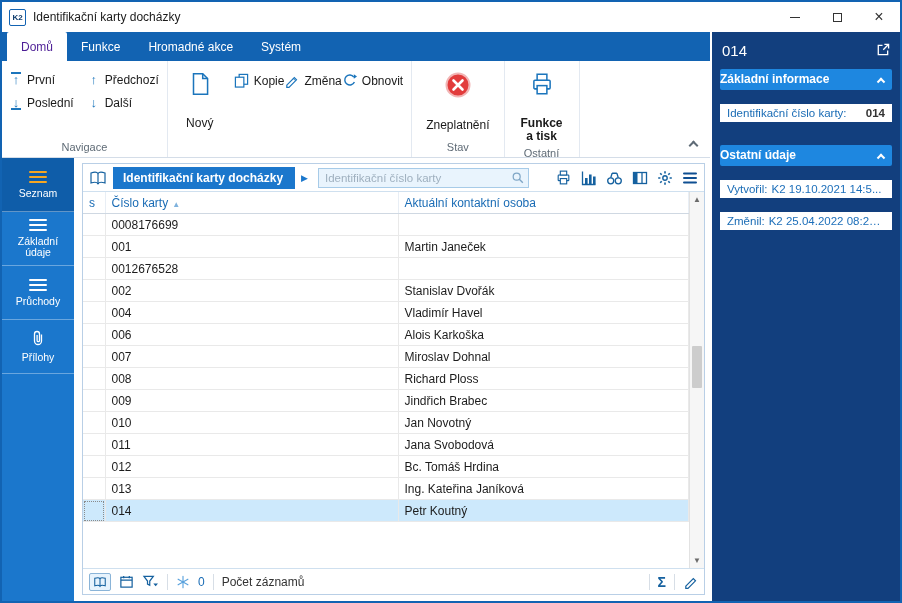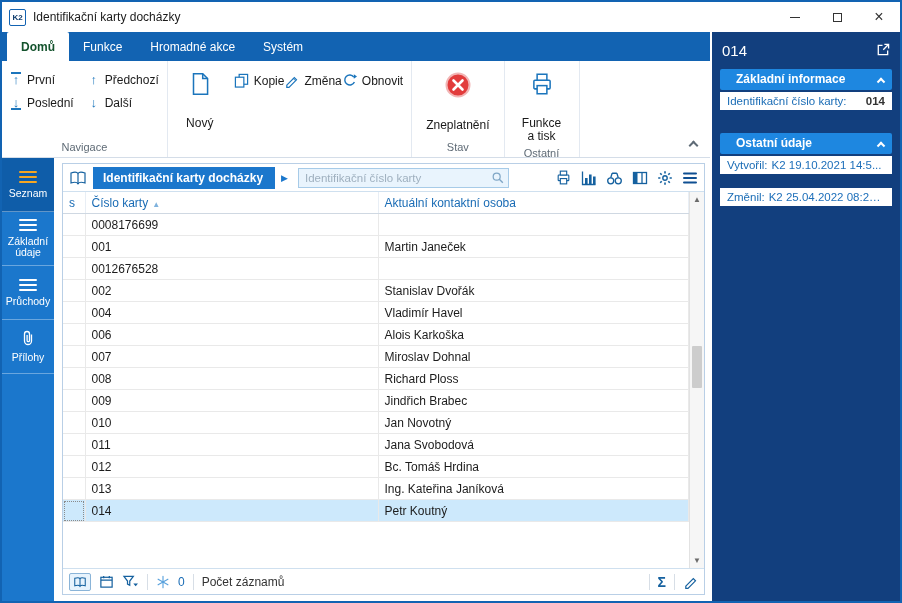--- a/index.html
+++ b/index.html
@@ -15,40 +15,40 @@
   .win-title{font-size:12px;color:#1a1a1a;}
   .win-controls{margin-left:auto;display:flex;height:100%;}
   .wc{width:42px;height:100%;display:flex;align-items:center;justify-content:center;color:#333;font-size:14px;cursor:default;}
   .wc .minbar{width:10px;border-bottom:1px solid #333;display:inline-block;height:1px;}
   .wc .maxbox{width:9px;height:9px;border:1px solid #333;display:inline-block;}
   .wc.close{font-size:16px;}
   
   .left-region{grid-area:2/1/3/2;display:flex;flex-direction:column;min-width:0;}
   .tabbar{height:29px;background:#1263b2;display:flex;align-items:stretch;padding-left:5px;flex:none;}
   .tab{padding:0 14px;color:#fff;display:flex;align-items:center;font-size:12px;cursor:default;}
-  .tab.active{background:#fff;color:#14532d;font-weight:bold;border-radius:2px 2px 0 0;}
+  .tab.active{background:#fff;color:#4c1d95;font-weight:normal;border-radius:2px 2px 0 0;}
   
   .ribbon{height:97px;background:#fff;display:flex;position:relative;border-bottom:1px solid #d4dde8;flex:none;}
   .rgroup{display:flex;flex-direction:column;border-right:1px solid #e3e9f1;padding:5px 8px 0 8px;}
   .rgroup-body{flex:1;display:flex;align-items:flex-start;}
   .rgroup-label{text-align:center;color:#5f6b76;font-size:11px;padding:4px 0 4px 0;}
   .nav-grid{display:grid;grid-template-columns:auto auto;column-gap:14px;row-gap:9px;padding-top:7px;}
   .small-btn{display:flex;align-items:center;gap:5px;font-size:12px;color:#1a1a1a;cursor:default;white-space:nowrap;}
   .arrow{color:#1b75bc;font-size:13px;line-height:12px;position:relative;width:12px;text-align:center;}
   .arrow.bar-top::before{content:"";position:absolute;top:-2px;left:1px;right:1px;border-top:2px solid #1b75bc;}
   .arrow.bar-bottom::after{content:"";position:absolute;bottom:-1px;left:1px;right:1px;border-bottom:2px solid #1b75bc;}
   .big-btn{display:flex;flex-direction:column;align-items:center;justify-content:flex-start;gap:20px;padding:5px 6px 0 6px;min-width:48px;text-align:center;font-size:12px;color:#1a1a1a;cursor:default;line-height:13px;}
   .zaznam-body{display:flex;gap:10px;}
   .zaznam-col{display:flex;flex-direction:row;padding-top:7px;}
   .ribbon-collapse{position:absolute;right:10px;bottom:8px;width:14px;height:10px;display:flex;align-items:flex-end;justify-content:center;cursor:default;}
   .chev{width:7px;height:7px;border-left:2px solid #5f6b76;border-top:2px solid #5f6b76;transform:rotate(45deg);}
   .chev.white{border-color:#fff;width:6px;height:6px;}
   
   .body{flex:1;display:flex;min-height:0;}
-  .sidebar{width:52px;background:#1b77cc;flex:none;display:flex;flex-direction:column;}
+  .sidebar{width:72px;background:#1b77cc;flex:none;display:flex;flex-direction:column;}
   .side-item{min-height:54px;display:flex;flex-direction:column;align-items:center;justify-content:center;gap:5px;color:#fff;font-size:10.5px;text-align:center;border-bottom:1px solid rgba(255,255,255,.35);padding:5px 2px;cursor:default;line-height:11px;}
   .side-item.active{background:#0f5da9;}
   .hamb{width:18px;height:12px;display:flex;flex-direction:column;justify-content:space-between;}
   .hamb i{display:block;height:2px;background:#fff;border-radius:1px;}
   .hamb.orange i{background:#f5a623;}
   
   .main{flex:1;background:#fff;padding:5px 5px 6px 8px;display:flex;min-width:0;}
   .main-panel{flex:1;border:1px solid #b9cfe6;display:flex;flex-direction:column;min-width:0;}
   .content-header{height:28px;display:flex;align-items:center;padding:0 6px 0 6px;gap:6px;border-bottom:1px solid #cfe0ef;flex:none;}
   .ch-title{background:#1b77cc;color:#fff;font-weight:bold;font-size:12px;padding:4px 12px 4px 10px;white-space:nowrap;}
@@ -79,21 +79,21 @@
   .sb-ico.boxed{border:1px solid #8ab4d8;background:#e7f3fd;padding:2px 3px;border-radius:2px;}
   .sb-sep{width:1px;height:16px;background:#d7dee6;}
   .sb-count{color:#1a6cb5;font-size:12px;}
   .sb-label{color:#333;font-size:12px;}
   .sb-right{margin-left:auto;display:flex;align-items:center;gap:8px;}
   .sigma{color:#15619f;font-size:14px;font-weight:bold;}
   
   .detail-panel{grid-area:2/2/3/3;background:#123f7e;border-left:2px solid #fff;display:flex;flex-direction:column;padding:8px 8px;color:#fff;min-width:0;}
   .dp-head{display:flex;align-items:flex-start;justify-content:space-between;padding:2px 2px 10px 2px;}
   .dp-title{font-size:15px;color:#fff;}
-  .section-head{background:#1e87e0;border-radius:2px;display:flex;align-items:center;justify-content:space-between;padding:3px 8px 4px 16px;font-weight:bold;font-size:12px;color:#fff;margin-bottom:2px;cursor:default;}
+  .section-head{background:#1e87e0;border-radius:2px;display:flex;align-items:center;justify-content:space-between;padding:3px 8px 4px 0;font-weight:bold;font-size:12px;color:#fff;margin-bottom:14px;cursor:default;}
   .field-row{background:#fff;display:flex;align-items:flex-end;padding:3px 7px;font-size:11.5px;margin-bottom:14px;white-space:nowrap;overflow:hidden;}
   .field-label{color:#1a6cb5;overflow:hidden;text-overflow:ellipsis;}
   .field-value{margin-left:auto;color:#333;font-weight:bold;padding-left:6px;}
   .field-inline{color:#1d6fba;margin-left:4px;overflow:hidden;text-overflow:ellipsis;}
   .dp-gap{height:9px;}
   svg{display:block;}
 </style>
 </head>
 <body>
 
@@ -193,21 +193,21 @@
               <path d="M9.5 9.5 L18.5 18.5 M18.5 9.5 L9.5 18.5" stroke="#fff" stroke-width="2.6" stroke-linecap="round"></path>
             </svg>
             <span>Zneplatnění</span>
           </div>
         </div>
         <div class="rgroup-label">Stav</div>
       </div>
 
       <div class="rgroup">
         <div class="rgroup-body">
-          <div class="big-btn" style="max-width:58px;">
+          <div class="big-btn" style="max-width:58px;font-weight:bold;">
             <svg width="26" height="26" viewBox="0 0 24 24">
               <rect x="4.5" y="8.5" width="15" height="8" rx="1" fill="#fff" stroke="#1b75bc" stroke-width="1.4"></rect>
               <rect x="7.5" y="3" width="9" height="5.5" fill="#fff" stroke="#1b75bc" stroke-width="1.4"></rect>
               <rect x="7.5" y="13.5" width="9" height="7.5" fill="#fff" stroke="#1b75bc" stroke-width="1.4"></rect>
             </svg>
             <span>Funkce a tisk</span>
           </div>
         </div>
         <div class="rgroup-label">Ostatní</div>
       </div>

